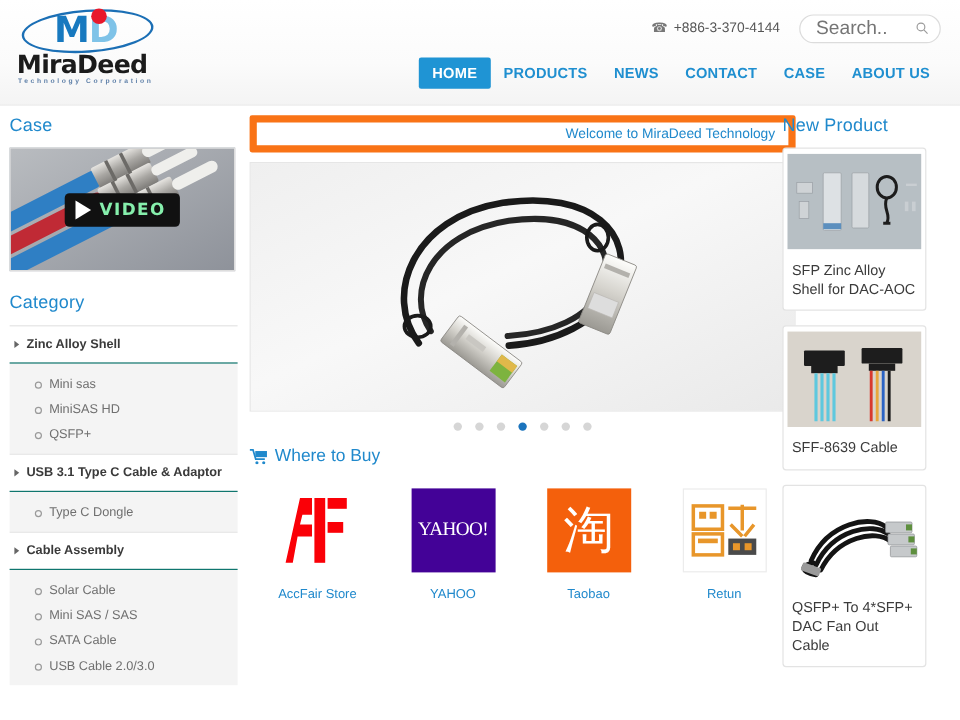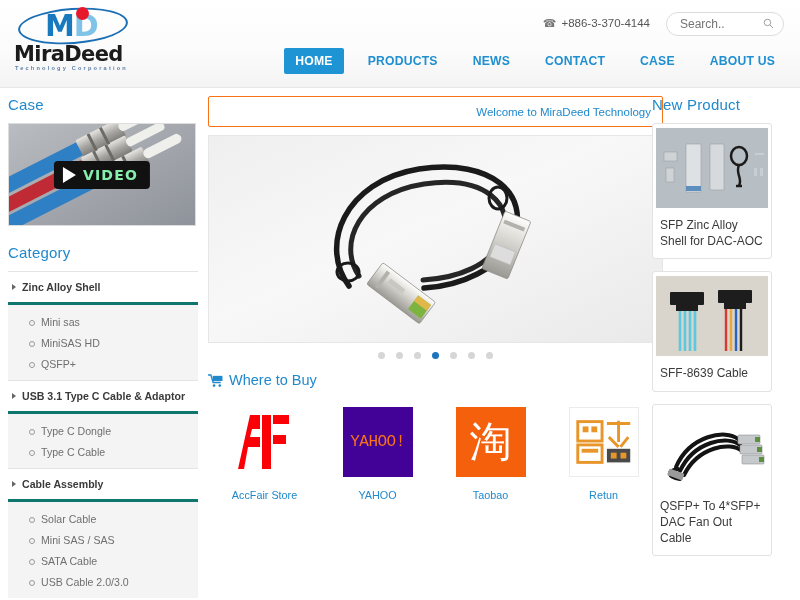--- a/index.html
+++ b/index.html
@@ -87,35 +87,35 @@
     border-radius: 13px;
     background: #fff;
   }
   .searchbox input {
     position: absolute;
     left: 13px; top: 0;
     width: 82px; height: 22px;
     border: none; outline: none;
     background: transparent;
     font-family: "Liberation Sans", sans-serif;
-    font-size: 12px;
+    font-size: 16px;
     color: #8a8a8a;
   }
   .search-icon {
     position: absolute;
     right: 9px; top: 5px;
     width: 11px; height: 11px;
   }
 
   .nav {
     position: absolute;
     right: 14px; top: 48px;
     display: flex;
     align-items: flex-end;
-    gap: 13px;
+    gap: 0px;
   }
   .nav-item {
     font-size: 12.2px;
     font-weight: bold;
     color: #1f8fd0;
     padding: 6px 11px;
     letter-spacing: 0.2px;
     white-space: nowrap;
     cursor: pointer;
   }
@@ -195,21 +195,21 @@
     content: "";
     position: absolute;
     left: 4px; top: 12px;
     width: 0; height: 0;
     border-left: 4px solid #666;
     border-top: 3px solid transparent;
     border-bottom: 3px solid transparent;
   }
   .cat-list {
     background: #f4f4f4;
-    border-top: 3px solid #0f766e;
+    border-top: 1px solid #0f766e;
     padding: 6px 0 6px 0;
   }
   .cat-item {
     font-size: 10.6px;
     color: #6f6f6f;
     padding: 4.5px 4px 4.5px 33px;
     position: relative;
     cursor: pointer;
   }
   .cat-item::before {
@@ -222,21 +222,21 @@
   }
 
   
   .center-col {
     position: absolute;
     left: 208px; top: 8px;
     width: 455px;
   }
   .welcome-bar {
     height: 31px;
-    border: 1px solid #f97316;
+    border: 6px solid #f97316;
     border-radius: 2px;
     background: #fff;
     display: flex;
     align-items: center;
     justify-content: flex-end;
     padding-right: 11px;
   }
   .welcome-text {
     font-size: 11.5px;
     color: #2089cc;
@@ -299,22 +299,22 @@
     font-size: 10.8px;
     color: #2089cc;
     text-align: center;
   }
 
   
   .logo-accfair { background: #fff; }
   
   .logo-yahoo {
     background: #430297;
-    color: #f97316;
-    font-family: Liberation Mono, monospace;
+    color: #ffffff;
+    font-family: Liberation Serif, serif;
     font-size: 16px;
     letter-spacing: -0.5px;
     font-weight: normal;
   }
   
   .logo-taobao { background: #f4600c; }
   
   .logo-retun { background: #fff; border: 1px solid #ececec; }
 
   
@@ -435,21 +435,20 @@
         <div class="cat-item">Mini sas</div>
         <div class="cat-item">MiniSAS HD</div>
         <div class="cat-item">QSFP+</div>
       </div>
     </div>
 
     <div>
       <div class="cat-head">USB 3.1 Type C Cable &amp; Adaptor</div>
       <div class="cat-list">
         <div class="cat-item">Type C Dongle</div>
-        <div class="cat-item">Type C Cable</div>
       </div>
     </div>
 
     <div>
       <div class="cat-head">Cable Assembly</div>
       <div class="cat-list">
         <div class="cat-item">Solar Cable</div>
         <div class="cat-item">Mini SAS / SAS</div>
         <div class="cat-item">SATA Cable</div>
         <div class="cat-item">USB Cable 2.0/3.0</div>

